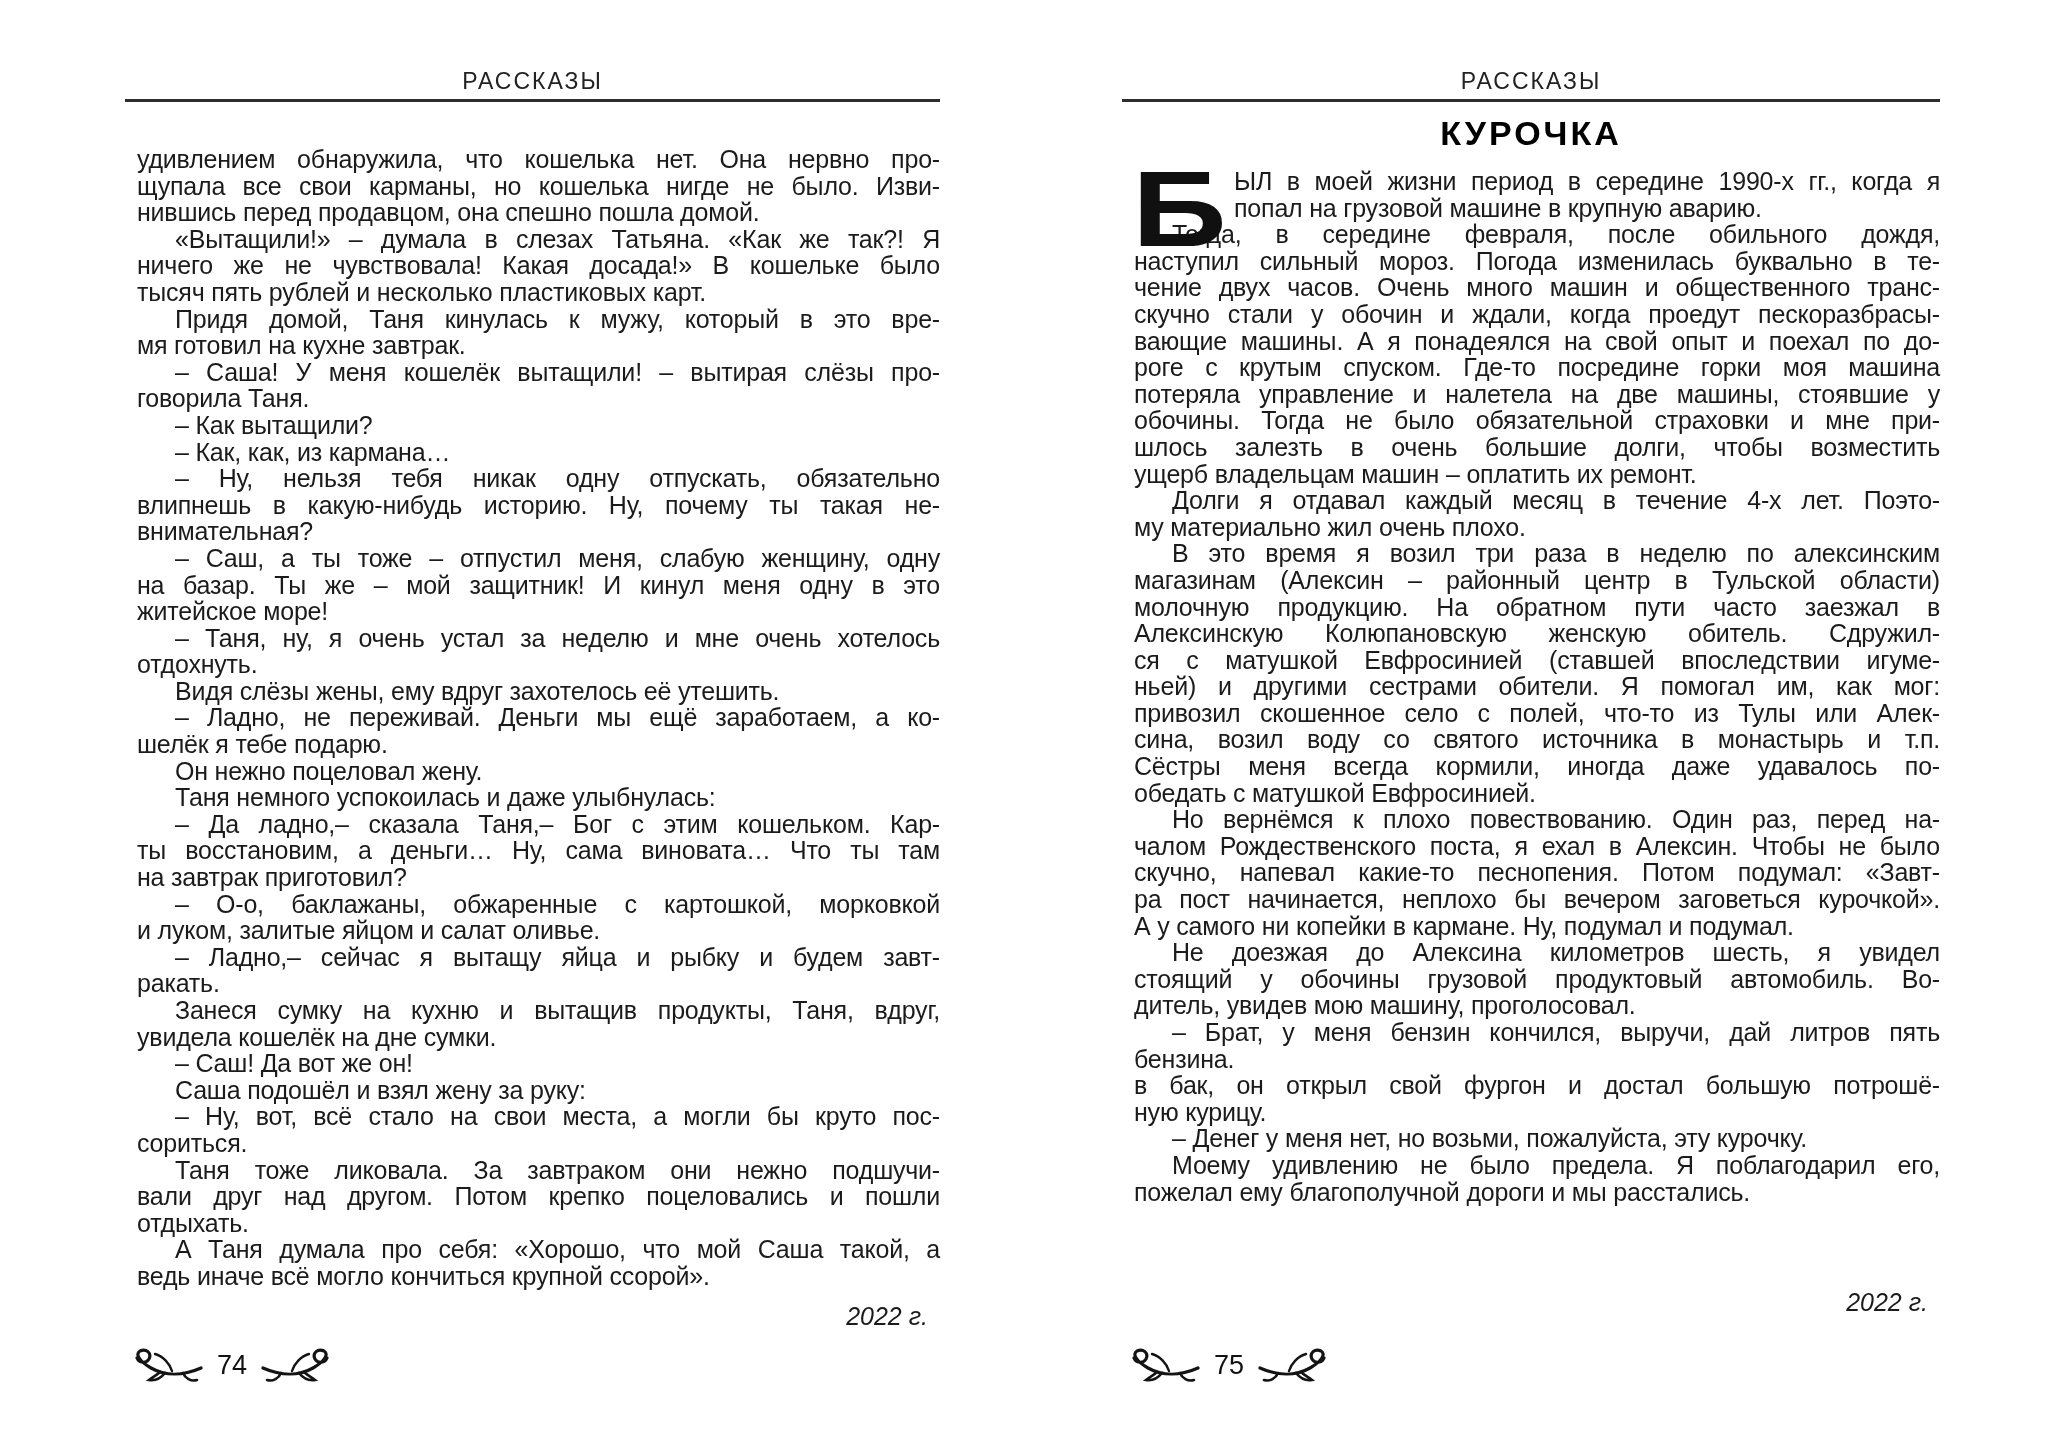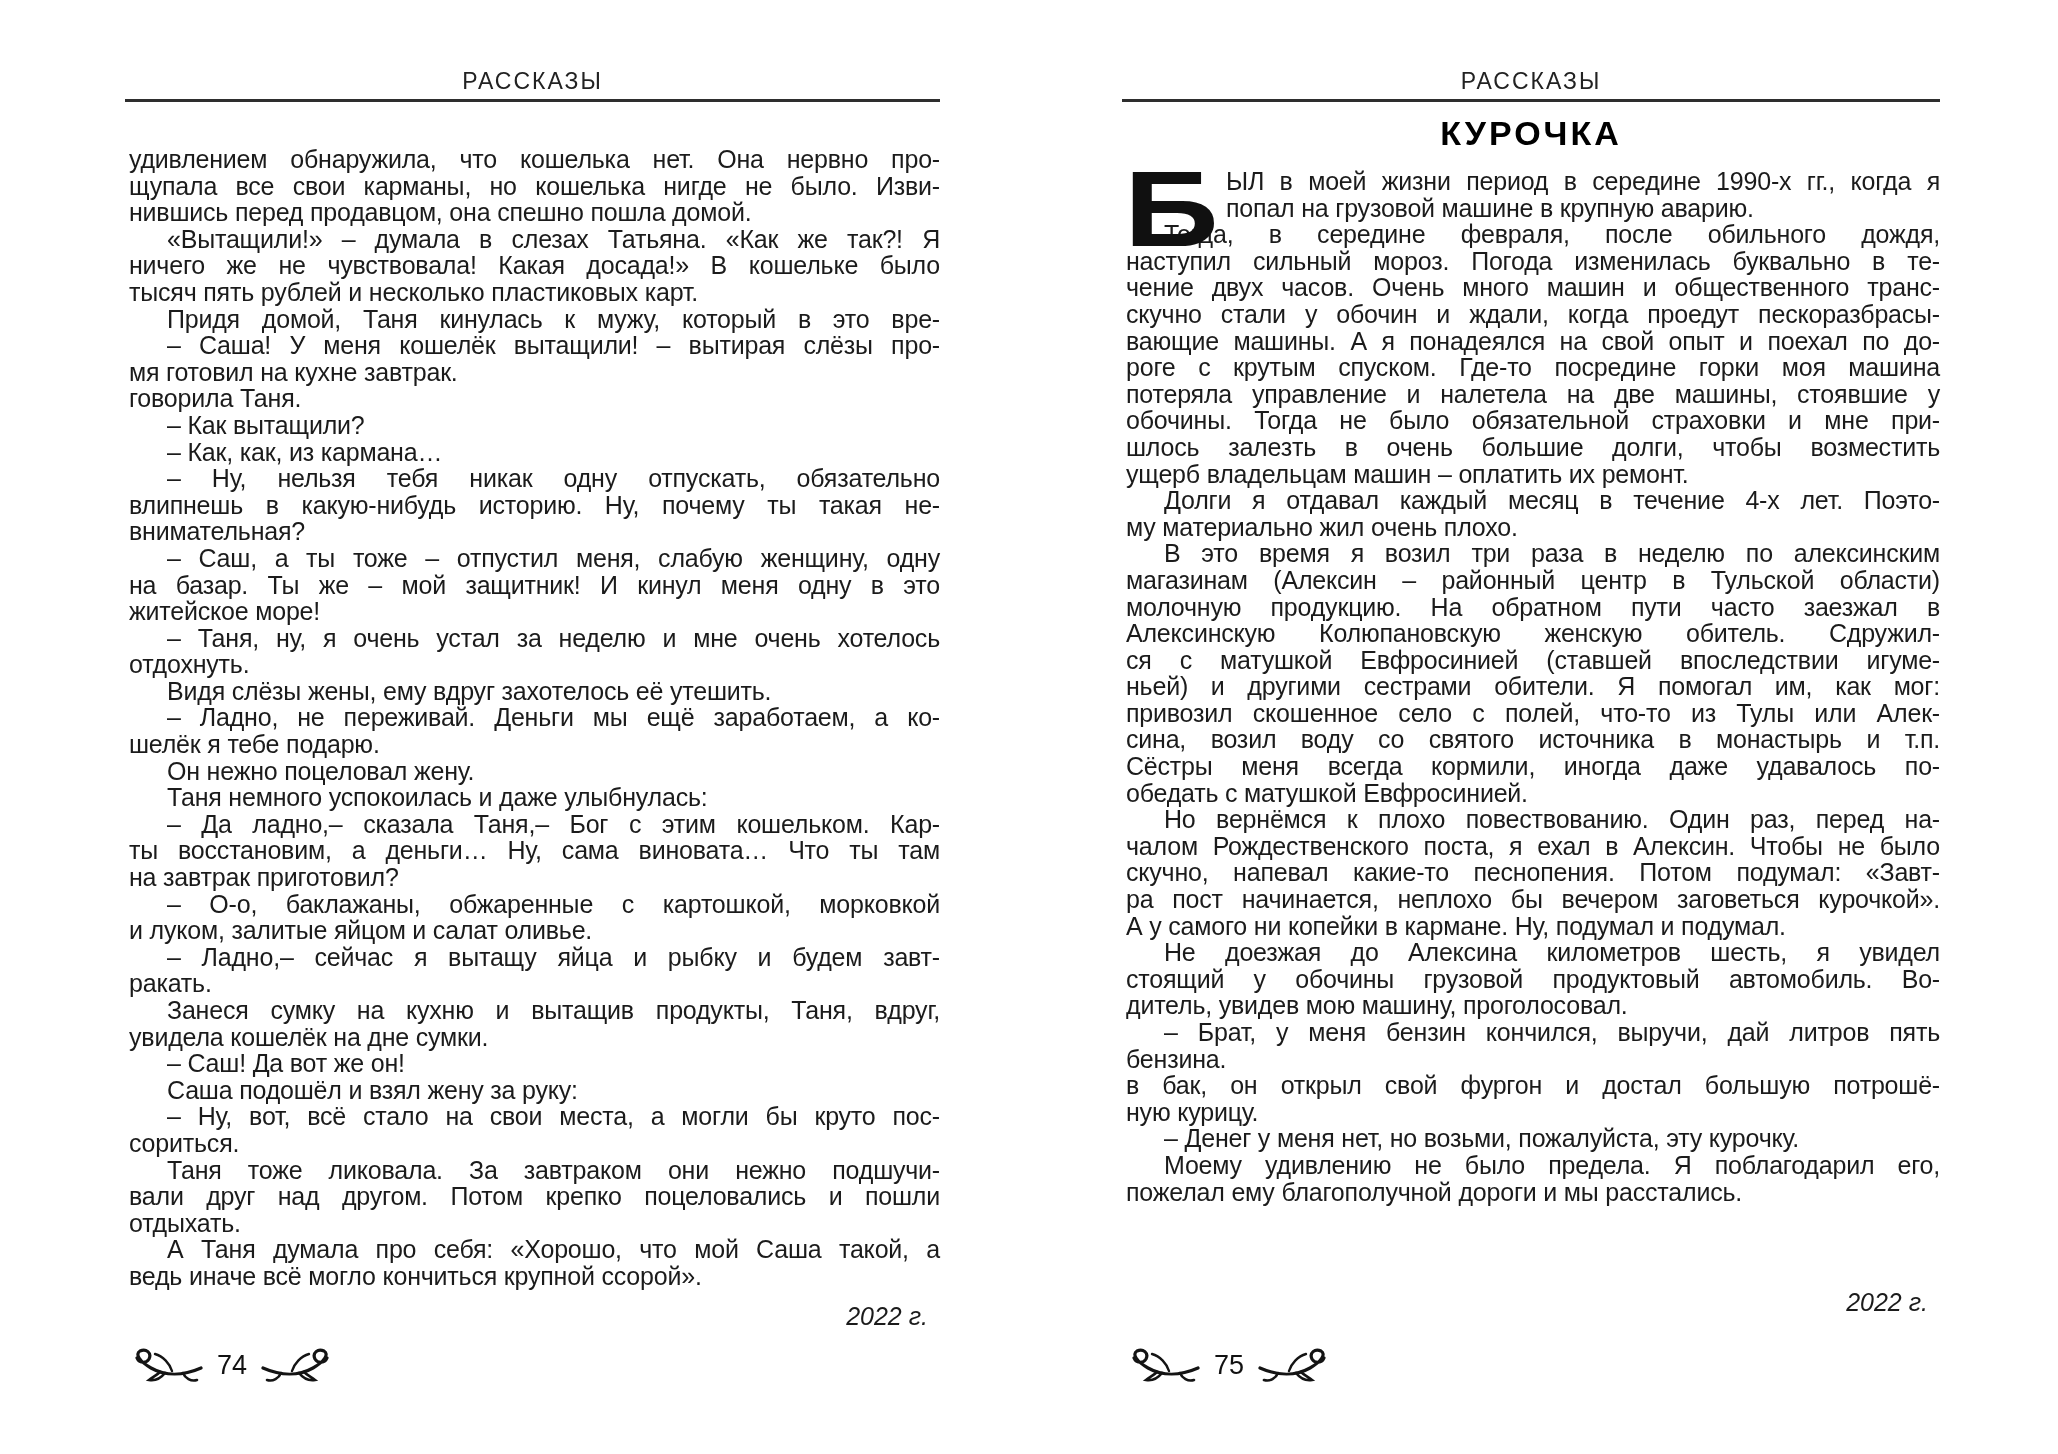--- a/index.html
+++ b/index.html
@@ -24,21 +24,21 @@
     position:absolute; top:99px; left:0; right:0;
     border-top:3px solid #2e2e2e; height:0;
   }
   .story-title {
     position:absolute; top:114px; left:0; right:0;
     text-align:center; font-size:34px; font-weight:bold; letter-spacing:3px;
     color:#000000;
   }
 
   .page-body {
-    position:absolute; left:4px; right:0;
+    position:absolute; left:12px; right:0;
     font-size:25px; line-height:26.6px; letter-spacing:-0.2px;
   }
   #page-left  .page-body { top:146px; }
   #page-right .page-body { top:168px; }
 
   .line { text-align:justify; text-align-last:justify; }
   .line.end { text-align-last:auto; }
   .line.indent { text-indent:38px; }
   .line.dc { padding-left:100px; }
 
@@ -71,22 +71,22 @@
   <div class="running-head">РАССКАЗЫ</div>
   <div class="head-rule"></div>
   <div class="page-body">
       <div class="line">удивлением обнаружила, что кошелька нет. Она нервно про-</div>
       <div class="line">щупала все свои карманы, но кошелька нигде не было. Изви-</div>
       <div class="line end">нившись перед продавцом, она спешно пошла домой.</div>
       <div class="line indent">«Вытащили!» – думала в слезах Татьяна. «Как же так?! Я</div>
       <div class="line">ничего же не чувствовала! Какая досада!» В кошельке было</div>
       <div class="line end">тысяч пять рублей и несколько пластиковых карт.</div>
       <div class="line indent">Придя домой, Таня кинулась к мужу, который в это вре-</div>
+      <div class="line end">мя готовил на кухне завтрак.</div>
       <div class="line indent">– Саша! У меня кошелёк вытащили! – вытирая слёзы про-</div>
-      <div class="line end">мя готовил на кухне завтрак.</div>
       <div class="line end">говорила Таня.</div>
       <div class="line indent end">– Как вытащили?</div>
       <div class="line indent end">– Как, как, из кармана…</div>
       <div class="line indent">– Ну, нельзя тебя никак одну отпускать, обязательно</div>
       <div class="line">влипнешь в какую-нибудь историю. Ну, почему ты такая не-</div>
       <div class="line end">внимательная?</div>
       <div class="line indent">– Саш, а ты тоже – отпустил меня, слабую женщину, одну</div>
       <div class="line">на базар. Ты же – мой защитник! И кинул меня одну в это</div>
       <div class="line end">житейское море!</div>
       <div class="line indent">– Таня, ну, я очень устал за неделю и мне очень хотелось</div>

